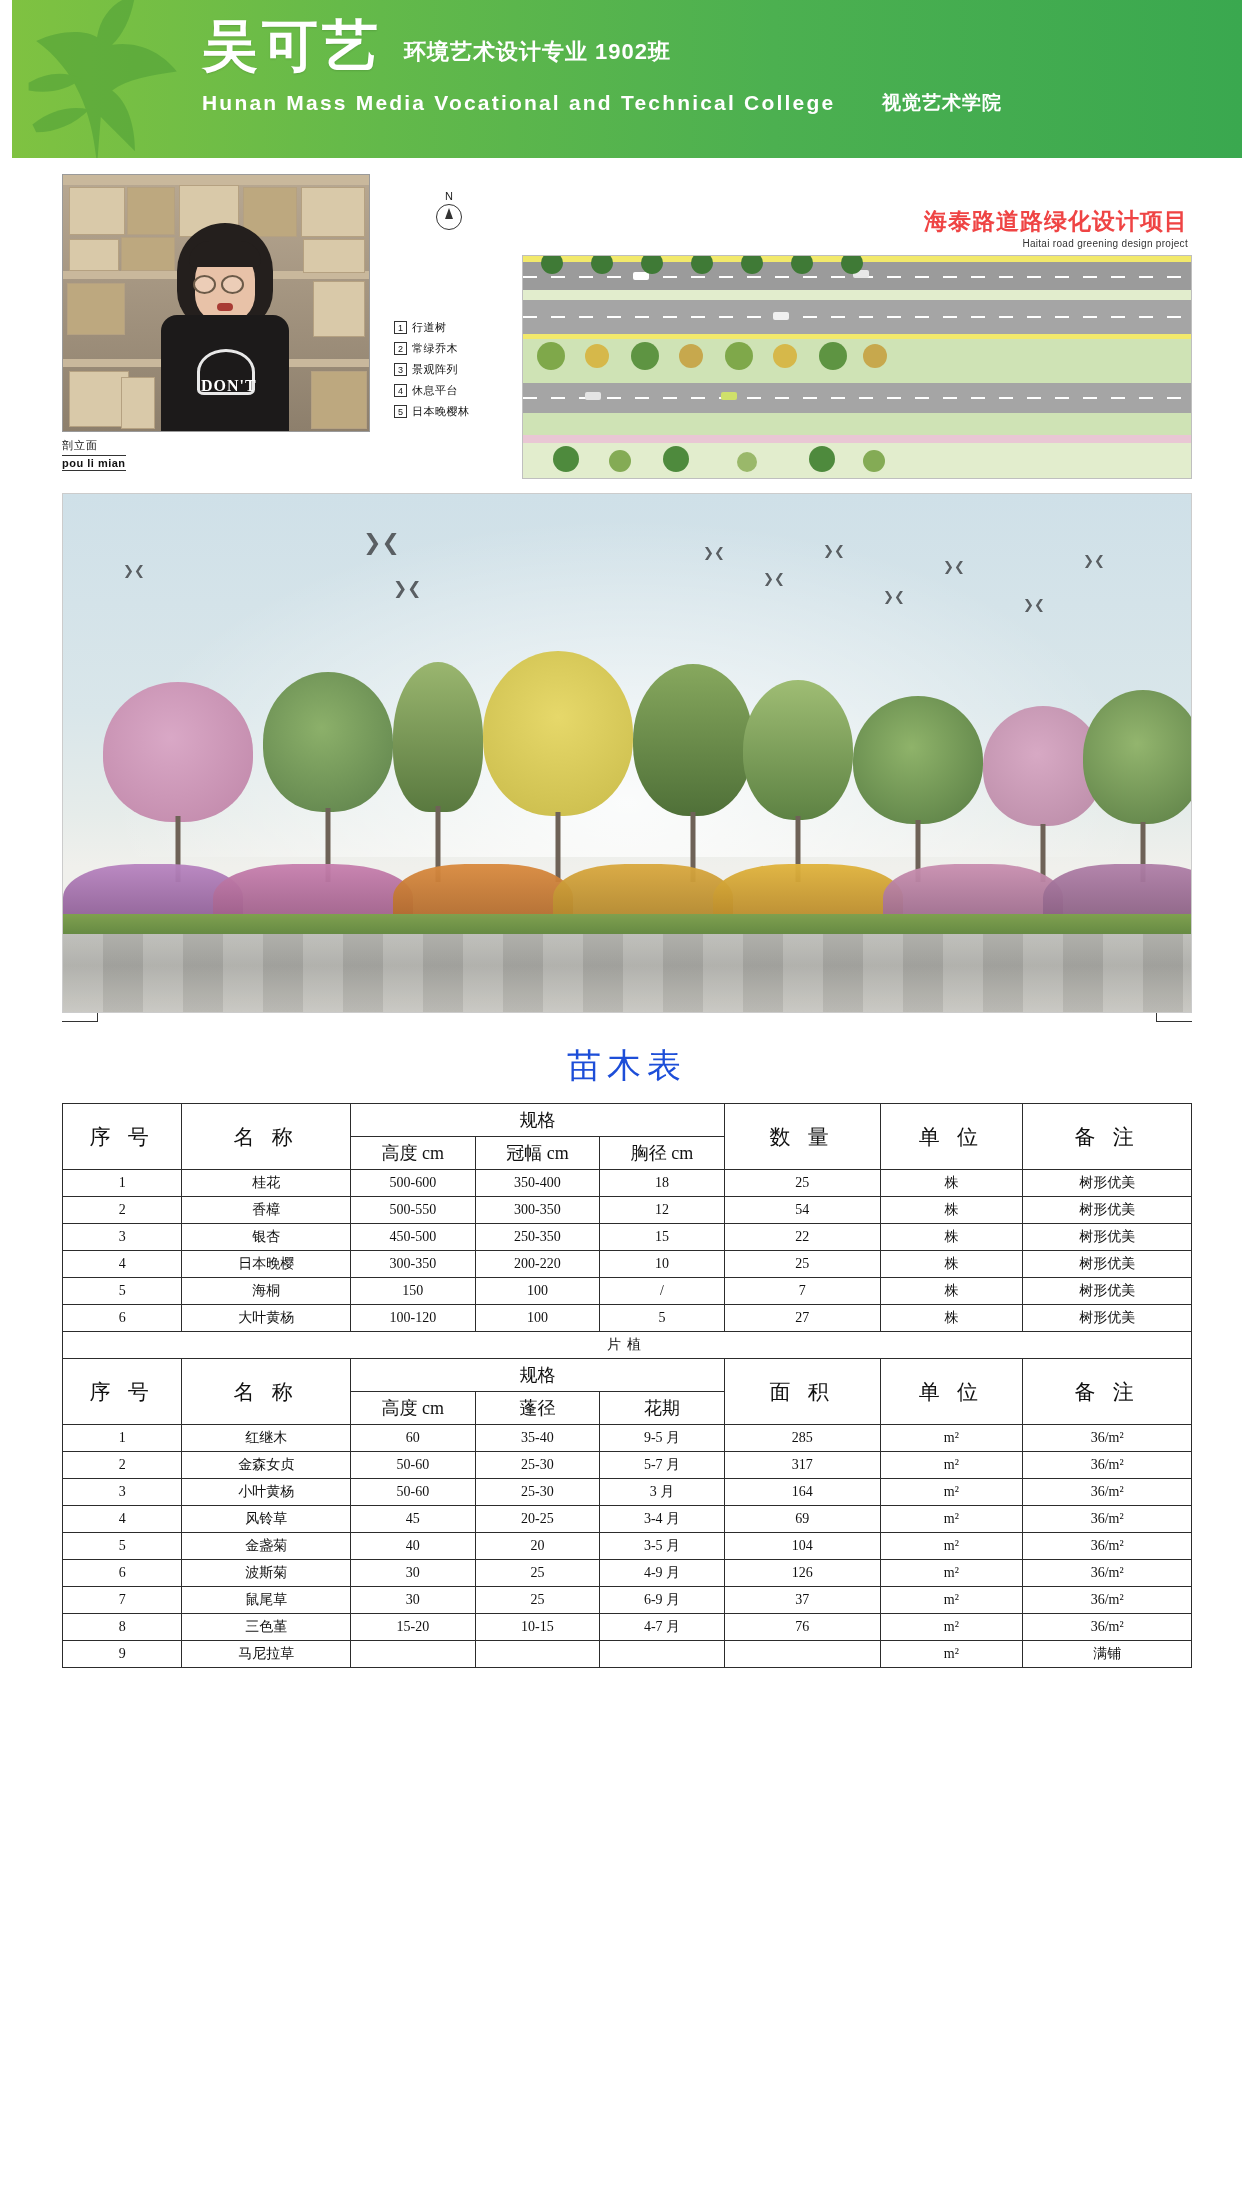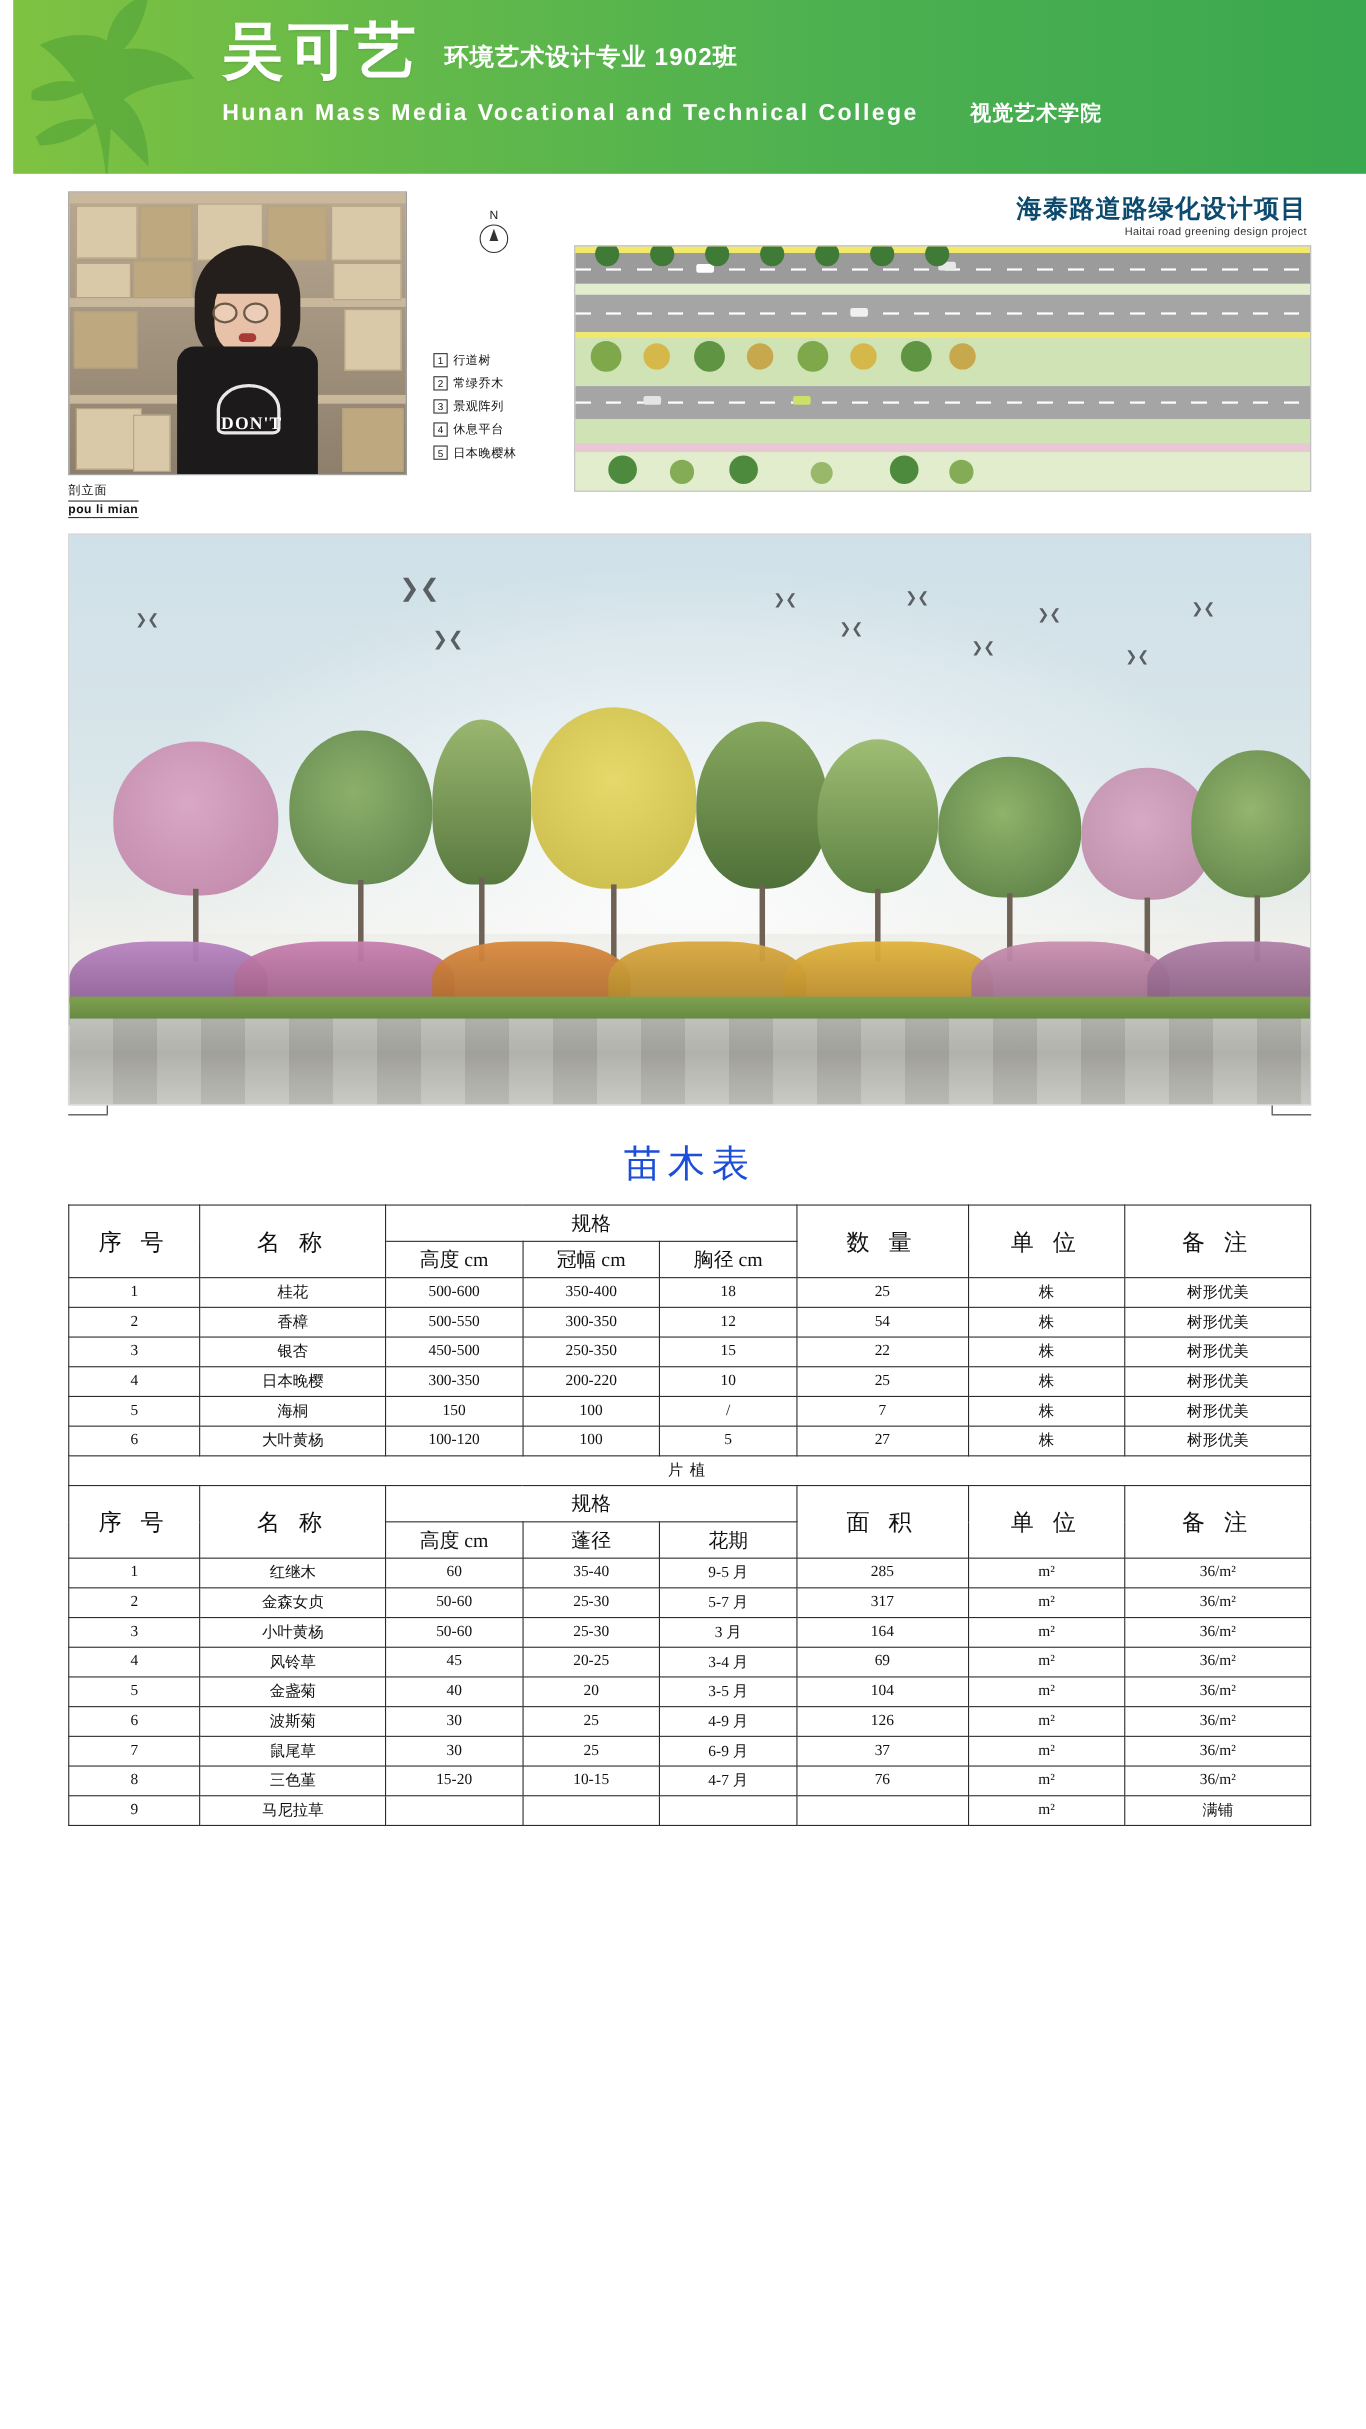--- a/index.html
+++ b/index.html
@@ -148,21 +148,21 @@
   .legend-list { margin-top:0; }
   .legend-item { display:flex; align-items:center; gap:5px; margin-bottom:6px; }
   .legend-num {
     width:13px; height:13px; border:1px solid #333; font-size:9px;
     display:flex; align-items:center; justify-content:center; color:#111;
   }
   .legend-label { font-size:11px; color:#111; letter-spacing:.5px; }
 
   .plan-block { flex:1; margin-left:18px; }
   .plan-title-wrap { text-align:right; padding-right:4px; }
-  .plan-title { font-size:23px; font-weight:bold; color:#0c4a6e; letter-spacing:1px; }
+  .plan-title { font-size:23px; font-weight:bold; color:#ef4444; letter-spacing:1px;margin-top:32px; }
   .plan-sub { font-size:10px; color:#333; letter-spacing:.3px; margin-top:1px; }
   .plan-img {
     margin-top:6px; width:100%; height:224px; position:relative; overflow:hidden;
     border:1px solid #bfbfbf; background:#d9d9d9;
   }
   .road-band { position:absolute; left:0; right:0; }
   .pl-yellow { background:#f2e96b; }
   .pl-asphalt { background:#9b9b9b; }
   .pl-asphalt2 { background:#a5a5a5; }
   .pl-green { background:#cfe3b5; }

